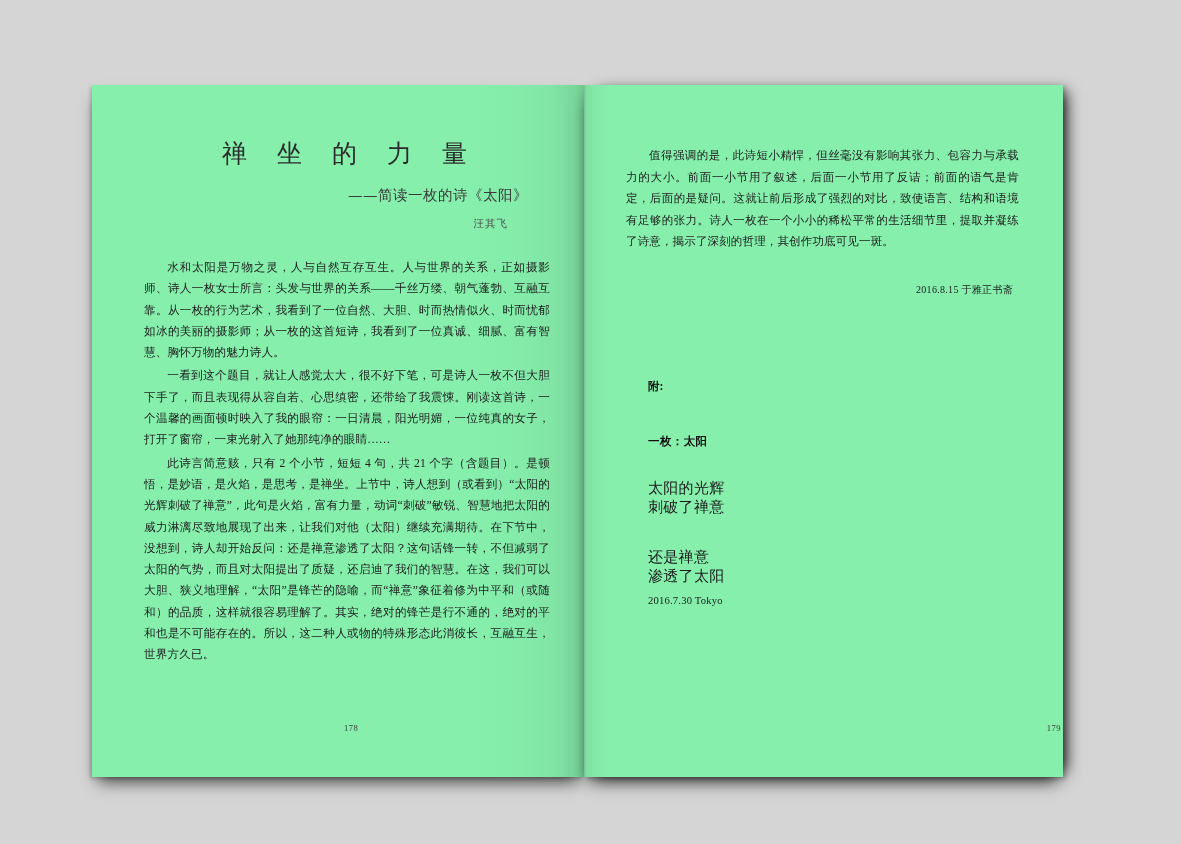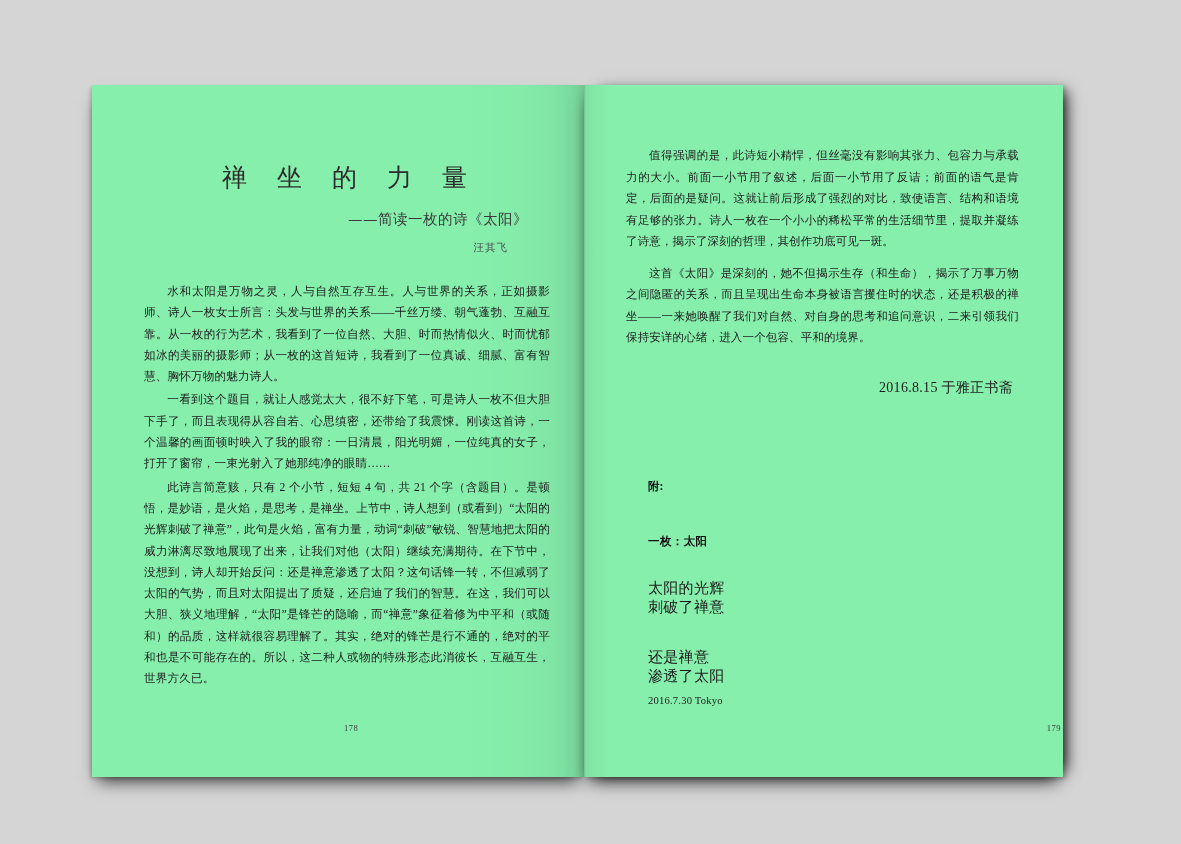--- a/index.html
+++ b/index.html
@@ -75,21 +75,21 @@
     top: 0;
     bottom: 0;
     left: 492px;
     width: 2px;
     background: linear-gradient(to right, rgba(120,120,120,0.35), rgba(255,255,255,0));
     pointer-events: none;
   }
 
   
   .article-title {
-    margin: 76px 0 0 0;
+    margin: 52px 0 0 0;
     text-align: center;
     font-size: 25px;
     font-weight: 400;
     letter-spacing: 11px;
     color: #2b2b2b;
     font-family: "DejaVu Sans", "Liberation Sans", sans-serif;
     padding-left: 6px;
   }
   .article-subtitle {
     margin: 16px 0 0 0;
@@ -127,21 +127,21 @@
     font-size: 11.5px;
     line-height: 21.5px;
     margin-bottom: 10px;
   }
 
   .right-top-pad { height: 60px; }
 
   .signature {
     margin-top: 30px;
     text-align: right;
-    font-size: 14px;
+    font-size: 10px;
     color: #1c1c1c;
     padding-right: 6px;
     letter-spacing: 0.3px;
   }
 
   .appendix {
     margin-top: 82px;
     padding-left: 22px;
   }
   .appendix-label {
@@ -208,21 +208,20 @@
 
     <div class="gutter-shade l"></div>
   </div>
 
   <div class="page right">
 
     <div class="right-top-pad"></div>
 
     <div class="body-block" style="margin-top:0">
       <p class="para">值得强调的是，此诗短小精悍，但丝毫没有影响其张力、包容力与承载力的大小。前面一小节用了叙述，后面一小节用了反诘；前面的语气是肯定，后面的是疑问。这就让前后形成了强烈的对比，致使语言、结构和语境有足够的张力。诗人一枚在一个小小的稀松平常的生活细节里，提取并凝练了诗意，揭示了深刻的哲理，其创作功底可见一斑。</p>
-      <p class="para">这首《太阳》是深刻的，她不但揭示生存（和生命），揭示了万事万物之间隐匿的关系，而且呈现出生命本身被语言攫住时的状态，还是积极的禅坐——一来她唤醒了我们对自然、对自身的思考和追问意识，二来引领我们保持安详的心绪，进入一个包容、平和的境界。</p>
     </div>
 
     <div class="signature">2016.8.15 于雅正书斋</div>
 
     <div class="appendix">
       <p class="appendix-label">附:</p>
 
       <p class="poem-title">一枚：太阳</p>
 
       <div class="poem-stanza">

